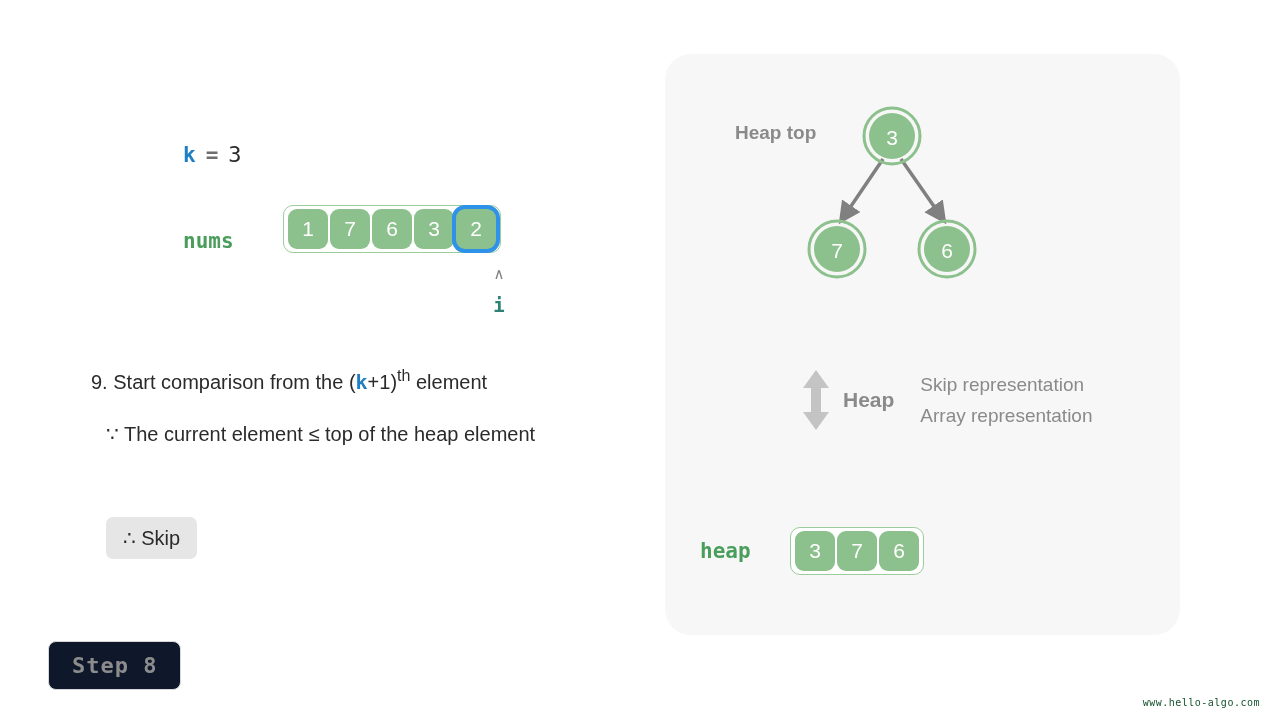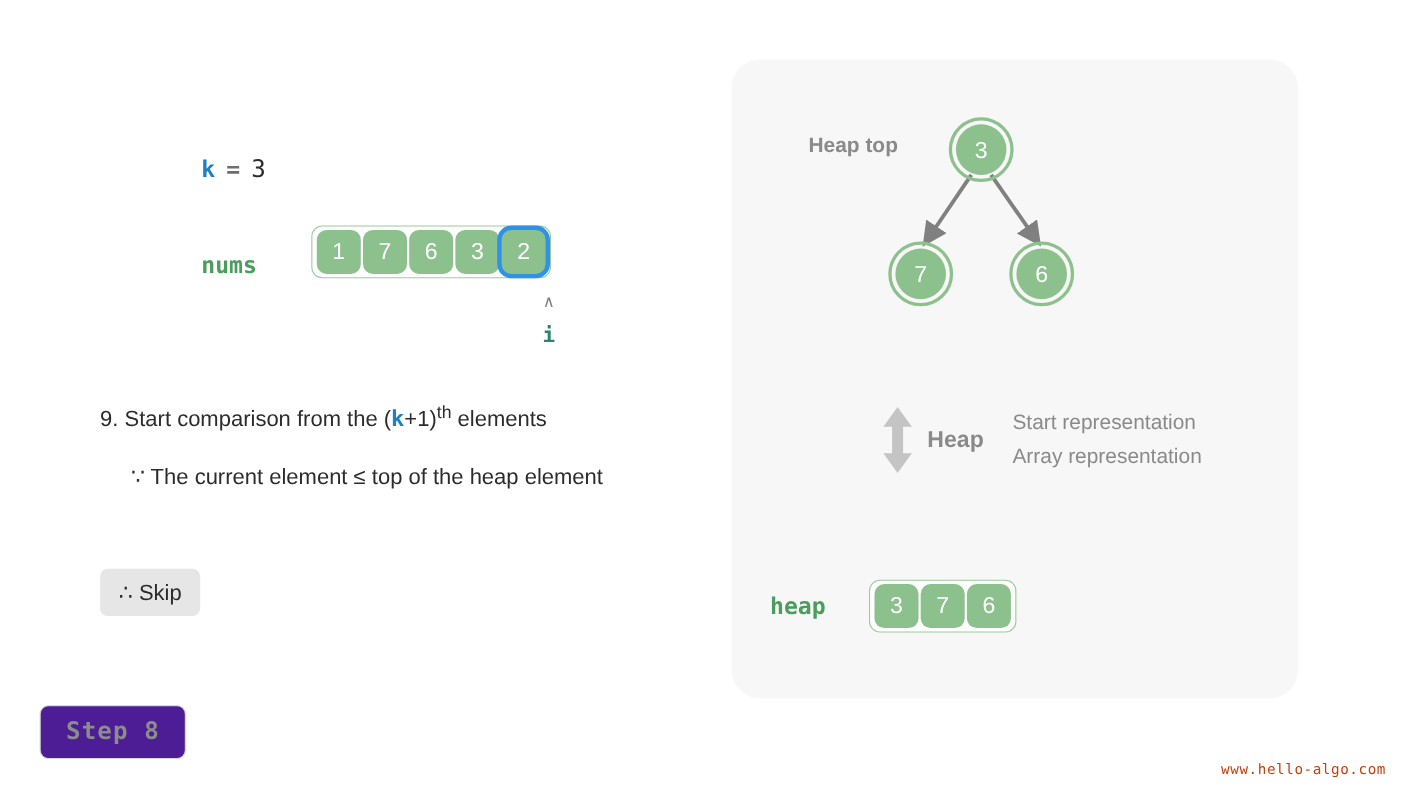--- a/index.html
+++ b/index.html
@@ -61,44 +61,44 @@
   .ptr-name {
     margin-top: 12px; color: #2e8176; font-size: 19px; font-weight: bold;
     font-family: "DejaVu Sans Mono", monospace;
   }
 
   .steps { position: absolute; left: 91px; top: 368px; width: 580px; }
   .step-line {
     font-size: 20px; color: #2b2b2b; line-height: 1.0;
     margin-bottom: 32px; white-space: nowrap;
   }
-  .step-line.sub { margin-left: 28px; }
+  .step-line.sub { margin-left: 15px; }
   sup { font-size: 16px; vertical-align: super; }
   .because { font-size: 20px; }
 
   .skip-box {
-    position: absolute; left: 91px; top: 517px;
+    position: absolute; left: 106px; top: 517px;
     background: #e6e6e6; border-radius: 7px;
     padding: 9px 17px; font-size: 20px; color: #2b2b2b;
     display: inline-block;
   }
 
   .step-badge {
-    position: absolute; left: 36px; top: 641px;
+    position: absolute; left: 48px; top: 641px;
     border: 1px solid #d8d8d8; border-radius: 8px;
-    padding: 11px 23px; background: #4c1d95;
+    padding: 11px 23px; background: #0f172a;
     font-family: "DejaVu Sans Mono", monospace;
     font-size: 22px; font-weight: bold; color: #8c8c8c;
     letter-spacing: 1px;
   }
 
   .watermark {
     position: absolute; right: 20px; bottom: 12px;
     font-family: "DejaVu Sans Mono", monospace;
-    font-size: 13px; color: #c2410c; letter-spacing: 0.5px;
+    font-size: 10px; color: #14532d; letter-spacing: 0.5px;
   }
 
   
   .panel {
     position: absolute; left: 665px; top: 54px;
     width: 515px; height: 581px;
     background: #f7f7f7; border-radius: 26px;
   }
   .heap-top-label {
     position: absolute; left: 735px; top: 122px;
@@ -150,21 +150,21 @@
       </div>
   </div>
 
   <div class="pointer-wrap">
     <div class="caret">∧</div>
     <div class="ptr-name">i</div>
   </div>
 
   <div class="steps">
     <div class="step-line">
-      <span>9. Start comparison from the (</span><span class="var-blue" style="font-family:'DejaVu Sans Mono',monospace;font-weight:bold;">k</span><span>+1)</span><sup>th</sup><span> elements</span>
+      <span>9. Start comparison from the (</span><span class="var-blue" style="font-family:'DejaVu Sans Mono',monospace;font-weight:bold;">k</span><span>+1)</span><sup>th</sup><span> element</span>
     </div>
     <div class="step-line sub because">∵ The current element ≤ top of the heap element</div>
   </div>
 
   <div class="skip-box">∴ Skip</div>
 
   <div class="step-badge">Step 8</div>
 
   <div class="watermark">www.hello-algo.com</div>
 
@@ -202,21 +202,21 @@
       <text class="node-text" x="167" y="155">6</text>
     </g>
   </svg>
 
   <div class="legend">
     <svg class="legend-arrow" viewBox="0 0 42 64">
       <path d="M21 2 L34 20 L26 20 L26 44 L34 44 L21 62 L8 44 L16 44 L16 20 L8 20 Z" fill="#c4c4c4"></path>
     </svg>
     <span class="legend-heap">Heap</span>
     <div class="legend-texts">
-      <div>Start representation</div>
+      <div>Skip representation</div>
       <div>Array representation</div>
     </div>
   </div>
 
   <div class="heap-row">
     <span class="arr-label">heap</span>
     <div class="arr-box" id="heap-box">
         <div class="cell">3</div>
         <div class="cell">7</div>
         <div class="cell">6</div>

